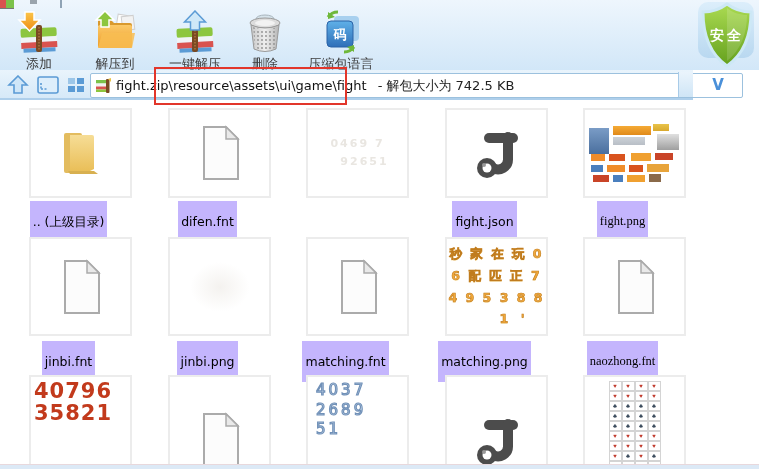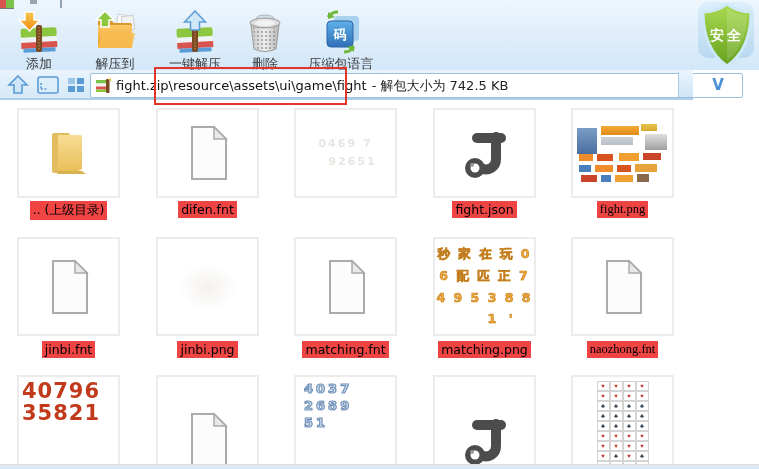--- a/index.html
+++ b/index.html
@@ -28,50 +28,50 @@
 
   
   .addr{position:absolute;left:0;top:70px;width:693px;height:30px;
         background:linear-gradient(#e9f4fc,#d6e9f8);border-bottom:2px solid #aecfeb;box-sizing:border-box;}
   .addr .nav{position:absolute;top:5px;}
   #nav-up{left:6px;} #nav-panel{left:36px;} #nav-grid{left:66px;}
   .addr-input{position:absolute;left:90px;top:3px;width:651px;height:23px;background:#fff;
               border:1px solid #9cc1de;border-radius:2px;display:flex;align-items:center;overflow:hidden;}
   .addr-input .aic{margin:0 4px 0 4px;flex:0 0 auto;}
   .addr-path{font-size:13px;color:#111;white-space:nowrap;}
-  .addr-size{font-size:13px;color:#222;white-space:nowrap;margin-left:5px;}
+  .addr-size{font-size:13px;color:#222;white-space:nowrap;margin-left:11px;}
   .addr-v{position:absolute;right:14px;top:2px;font-size:15px;font-weight:bold;color:#4a90d9;
           width:20px;text-align:center;cursor:pointer;}
   .addr-stub{position:absolute;right:0;top:2px;width:14px;height:25px;
              background:linear-gradient(#eaf4fc,#cfe5f6);border-left:1px solid #a8cbe8;}
 
   
   .red-box{position:absolute;left:154px;top:67px;width:189px;height:34px;
            border:2px solid #e2362b;z-index:30;pointer-events:none;}
 
   
   .files{position:absolute;left:0;top:100px;width:759px;height:369px;background:#fff;overflow:hidden;}
   .tile{position:absolute;width:103px;background:#fff;border:2px solid #ececec;box-sizing:border-box;
-        display:flex;align-items:center;justify-content:center;overflow:hidden;}
+        display:flex;align-items:center;justify-content:center;overflow:hidden;margin-left:12px;}
   .r1{top:8px;height:90px;} .r2{top:137px;height:99px;} .r3{top:275px;height:130px;}
   .c1{left:17px;} .c2{left:156px;} .c3{left:294px;} .c4{left:433px;} .c5{left:571px;font-family:Liberation Serif, serif;}
   .tlabel{position:absolute;width:103px;display:flex;justify-content:center;}
   .lr1{top:101px;} .lr2{top:241px;}
-  .tlabel span{background:#ef4444;padding:1px 3px;font-size:12.5px;color:#000;white-space:nowrap;}
+  .tlabel span{background:#c4b5fd;padding:13px 3px;font-size:12.5px;color:#000;white-space:nowrap;}
 
   
   .faint{font-size:11px;font-weight:bold;color:#e9e6e1;letter-spacing:2px;text-align:center;line-height:1.6;}
   .gold{font-size:12.5px;font-weight:bold;color:#f2a93c;-webkit-text-stroke:0.6px #c07c1e;
         text-shadow:0 1px 0 #fff3d0;line-height:1.75;text-align:center;letter-spacing:2px;}
   .gold .l4{text-align:right;padding-right:16px;letter-spacing:4px;}
   .red-digits{align-items:flex-start;justify-content:flex-start;}
   .red-digits .txt{font-size:21px;font-weight:bold;color:#c23a1c;line-height:1.05;
                    letter-spacing:1px;padding:3px 0 0 3px;}
   .blue-digits{align-items:flex-start;justify-content:flex-start;}
-  .blue-digits .txt{font-size:13px;font-weight:bold;color:#dce8f5;-webkit-text-stroke:1.2px #7191b8;
+  .blue-digits .txt{font-size:15px;font-weight:normal;color:#dce8f5;-webkit-text-stroke:1.2px #7191b8;
                     line-height:1.3;letter-spacing:3px;padding:4px 0 0 8px;}
   .sprites{width:95px;height:66px;background-color:#fff;background-repeat:no-repeat;background-image:
     linear-gradient(#7a9cc6,#4a6f9e),linear-gradient(#f5aa35,#e08a1a),linear-gradient(#e8c34a,#d9a92e),
     linear-gradient(#e0e0e0,#9f9f9f),linear-gradient(#cdd2d8,#b8bec6),linear-gradient(#f08c2a,#f08c2a),
     linear-gradient(#d9531e,#d9531e),linear-gradient(#f0a030,#f0a030),linear-gradient(#c94428,#c94428),
     linear-gradient(#4a7fbe,#4a7fbe),linear-gradient(#f08c2a,#f08c2a),linear-gradient(#d9531e,#d9531e),
     linear-gradient(#e8a43a,#e8a43a),linear-gradient(#c94428,#c94428),linear-gradient(#4a7fbe,#4a7fbe),
     linear-gradient(#f0a030,#f0a030),linear-gradient(#8a6a4a,#8a6a4a);
     background-position:2px 8px,26px 6px,66px 4px,70px 14px,26px 17px,4px 34px,22px 34px,44px 33px,
       68px 33px,4px 45px,20px 45px,42px 45px,60px 44px,6px 55px,26px 55px,40px 55px,62px 54px;

